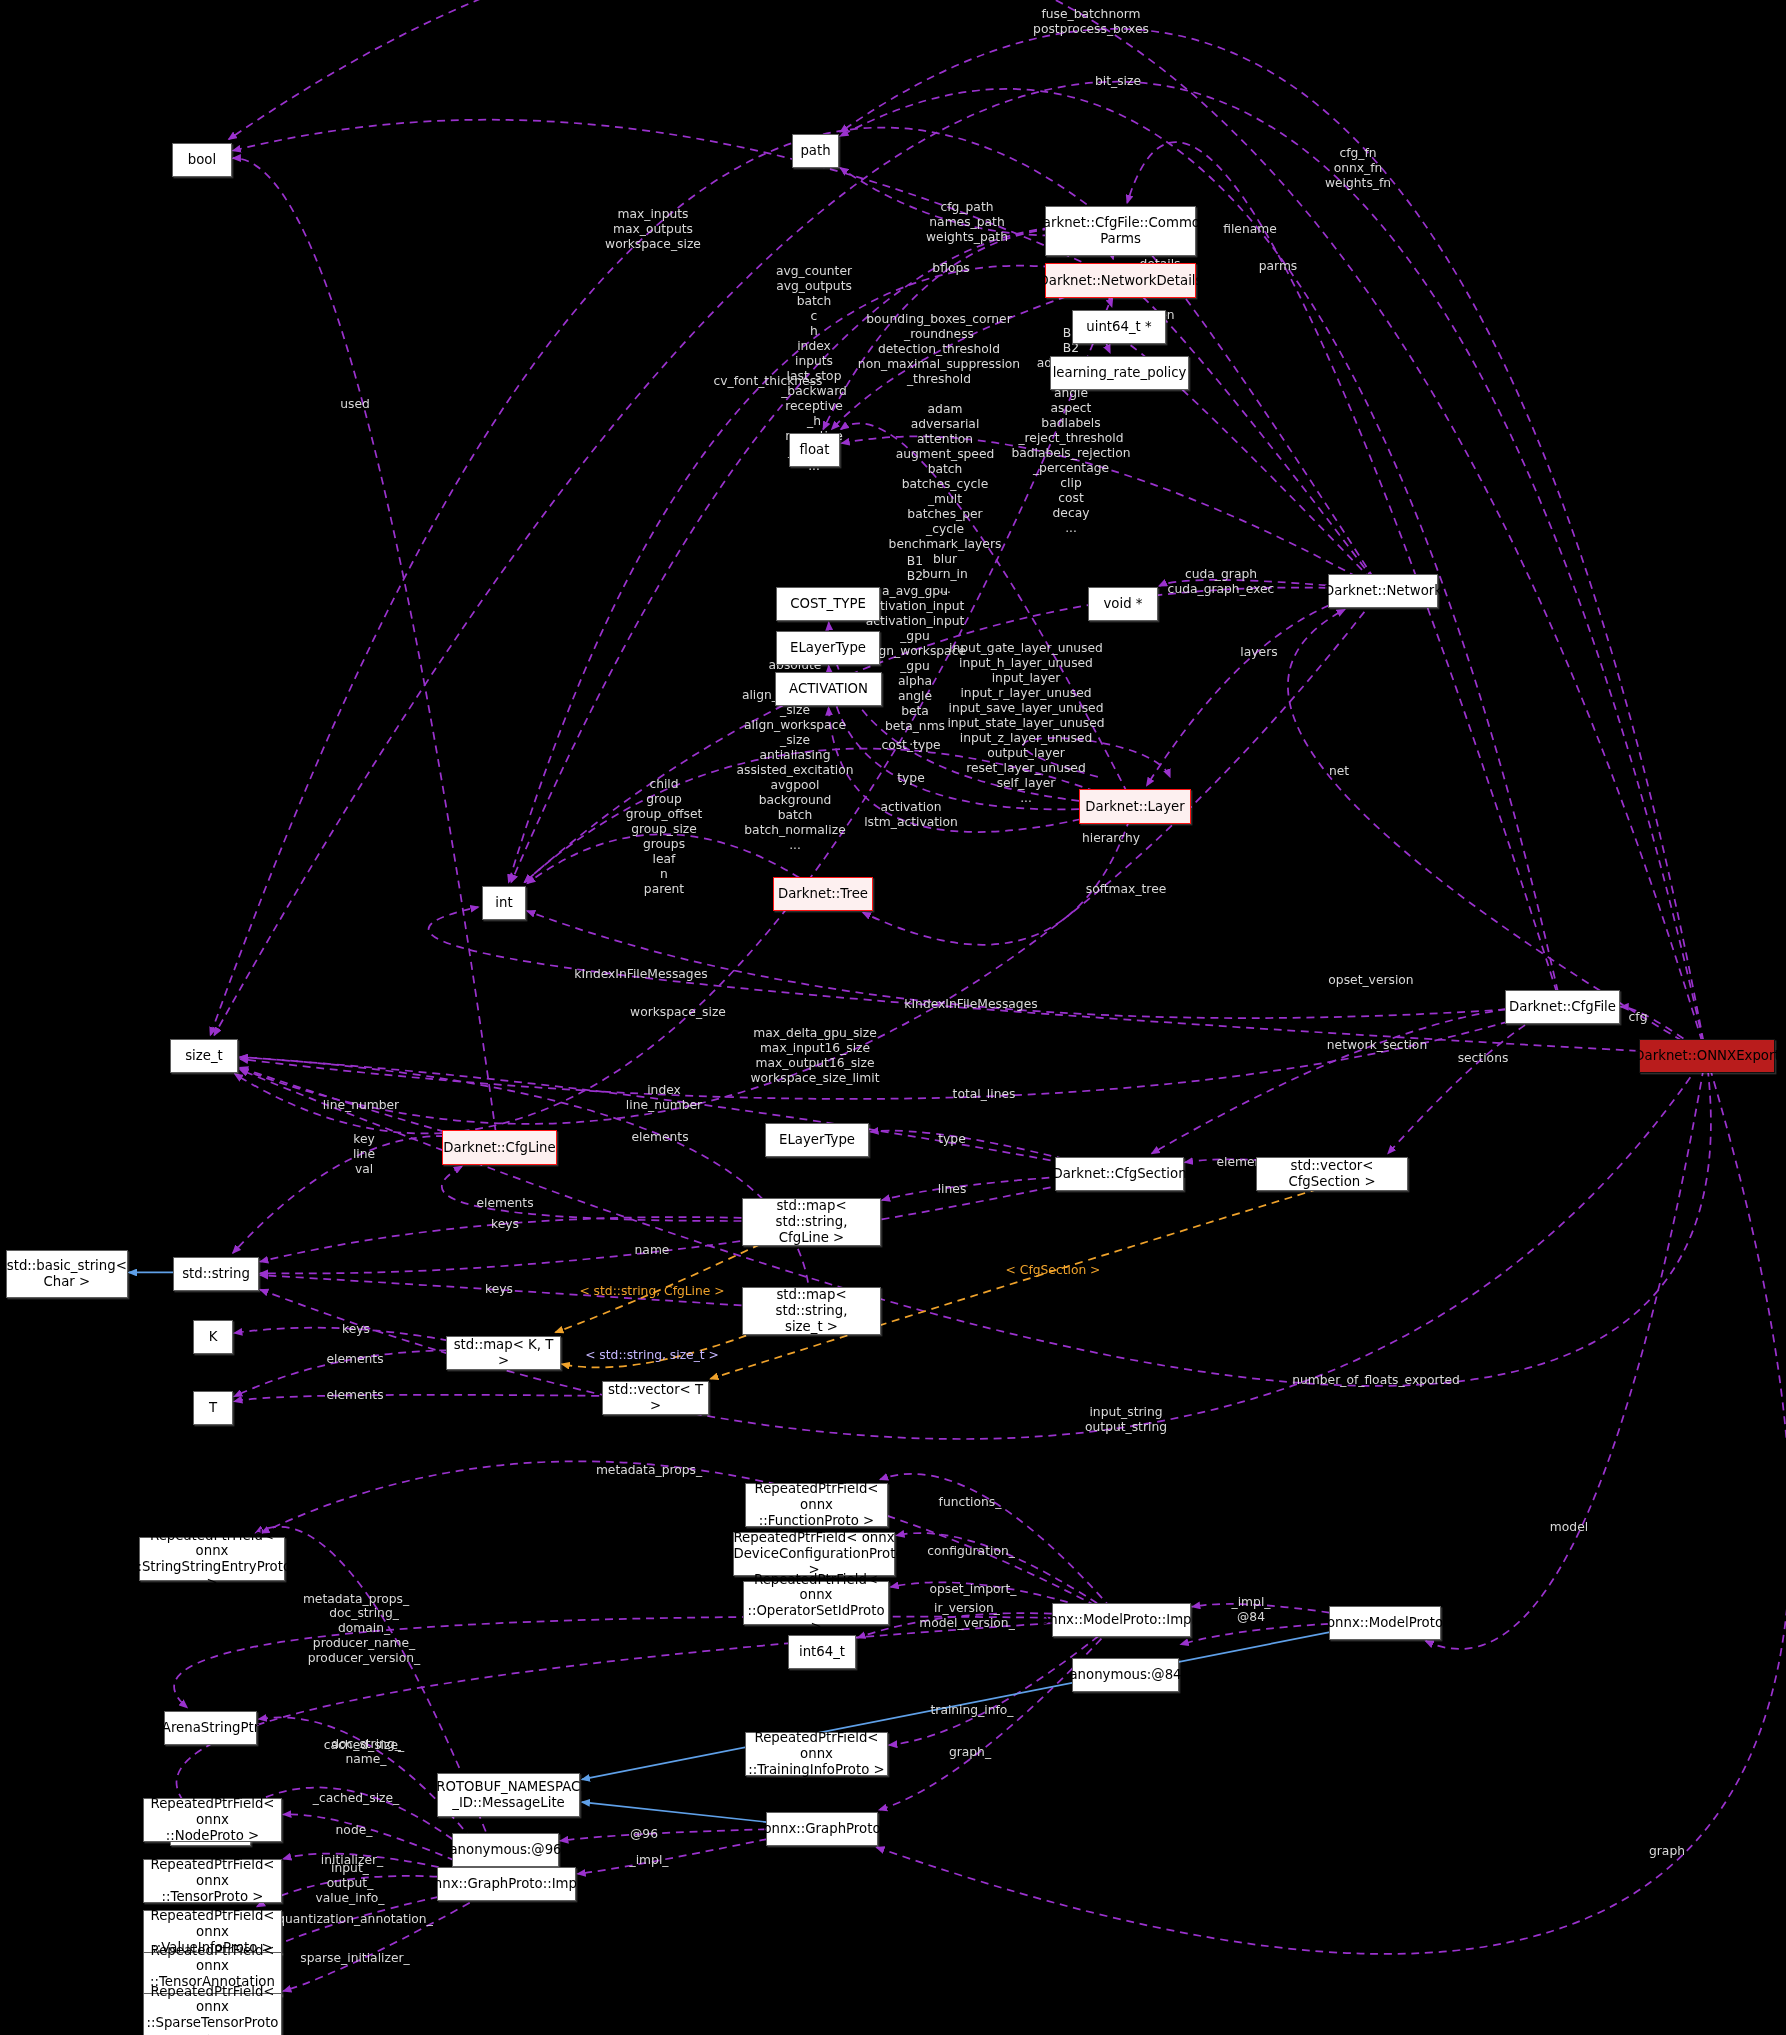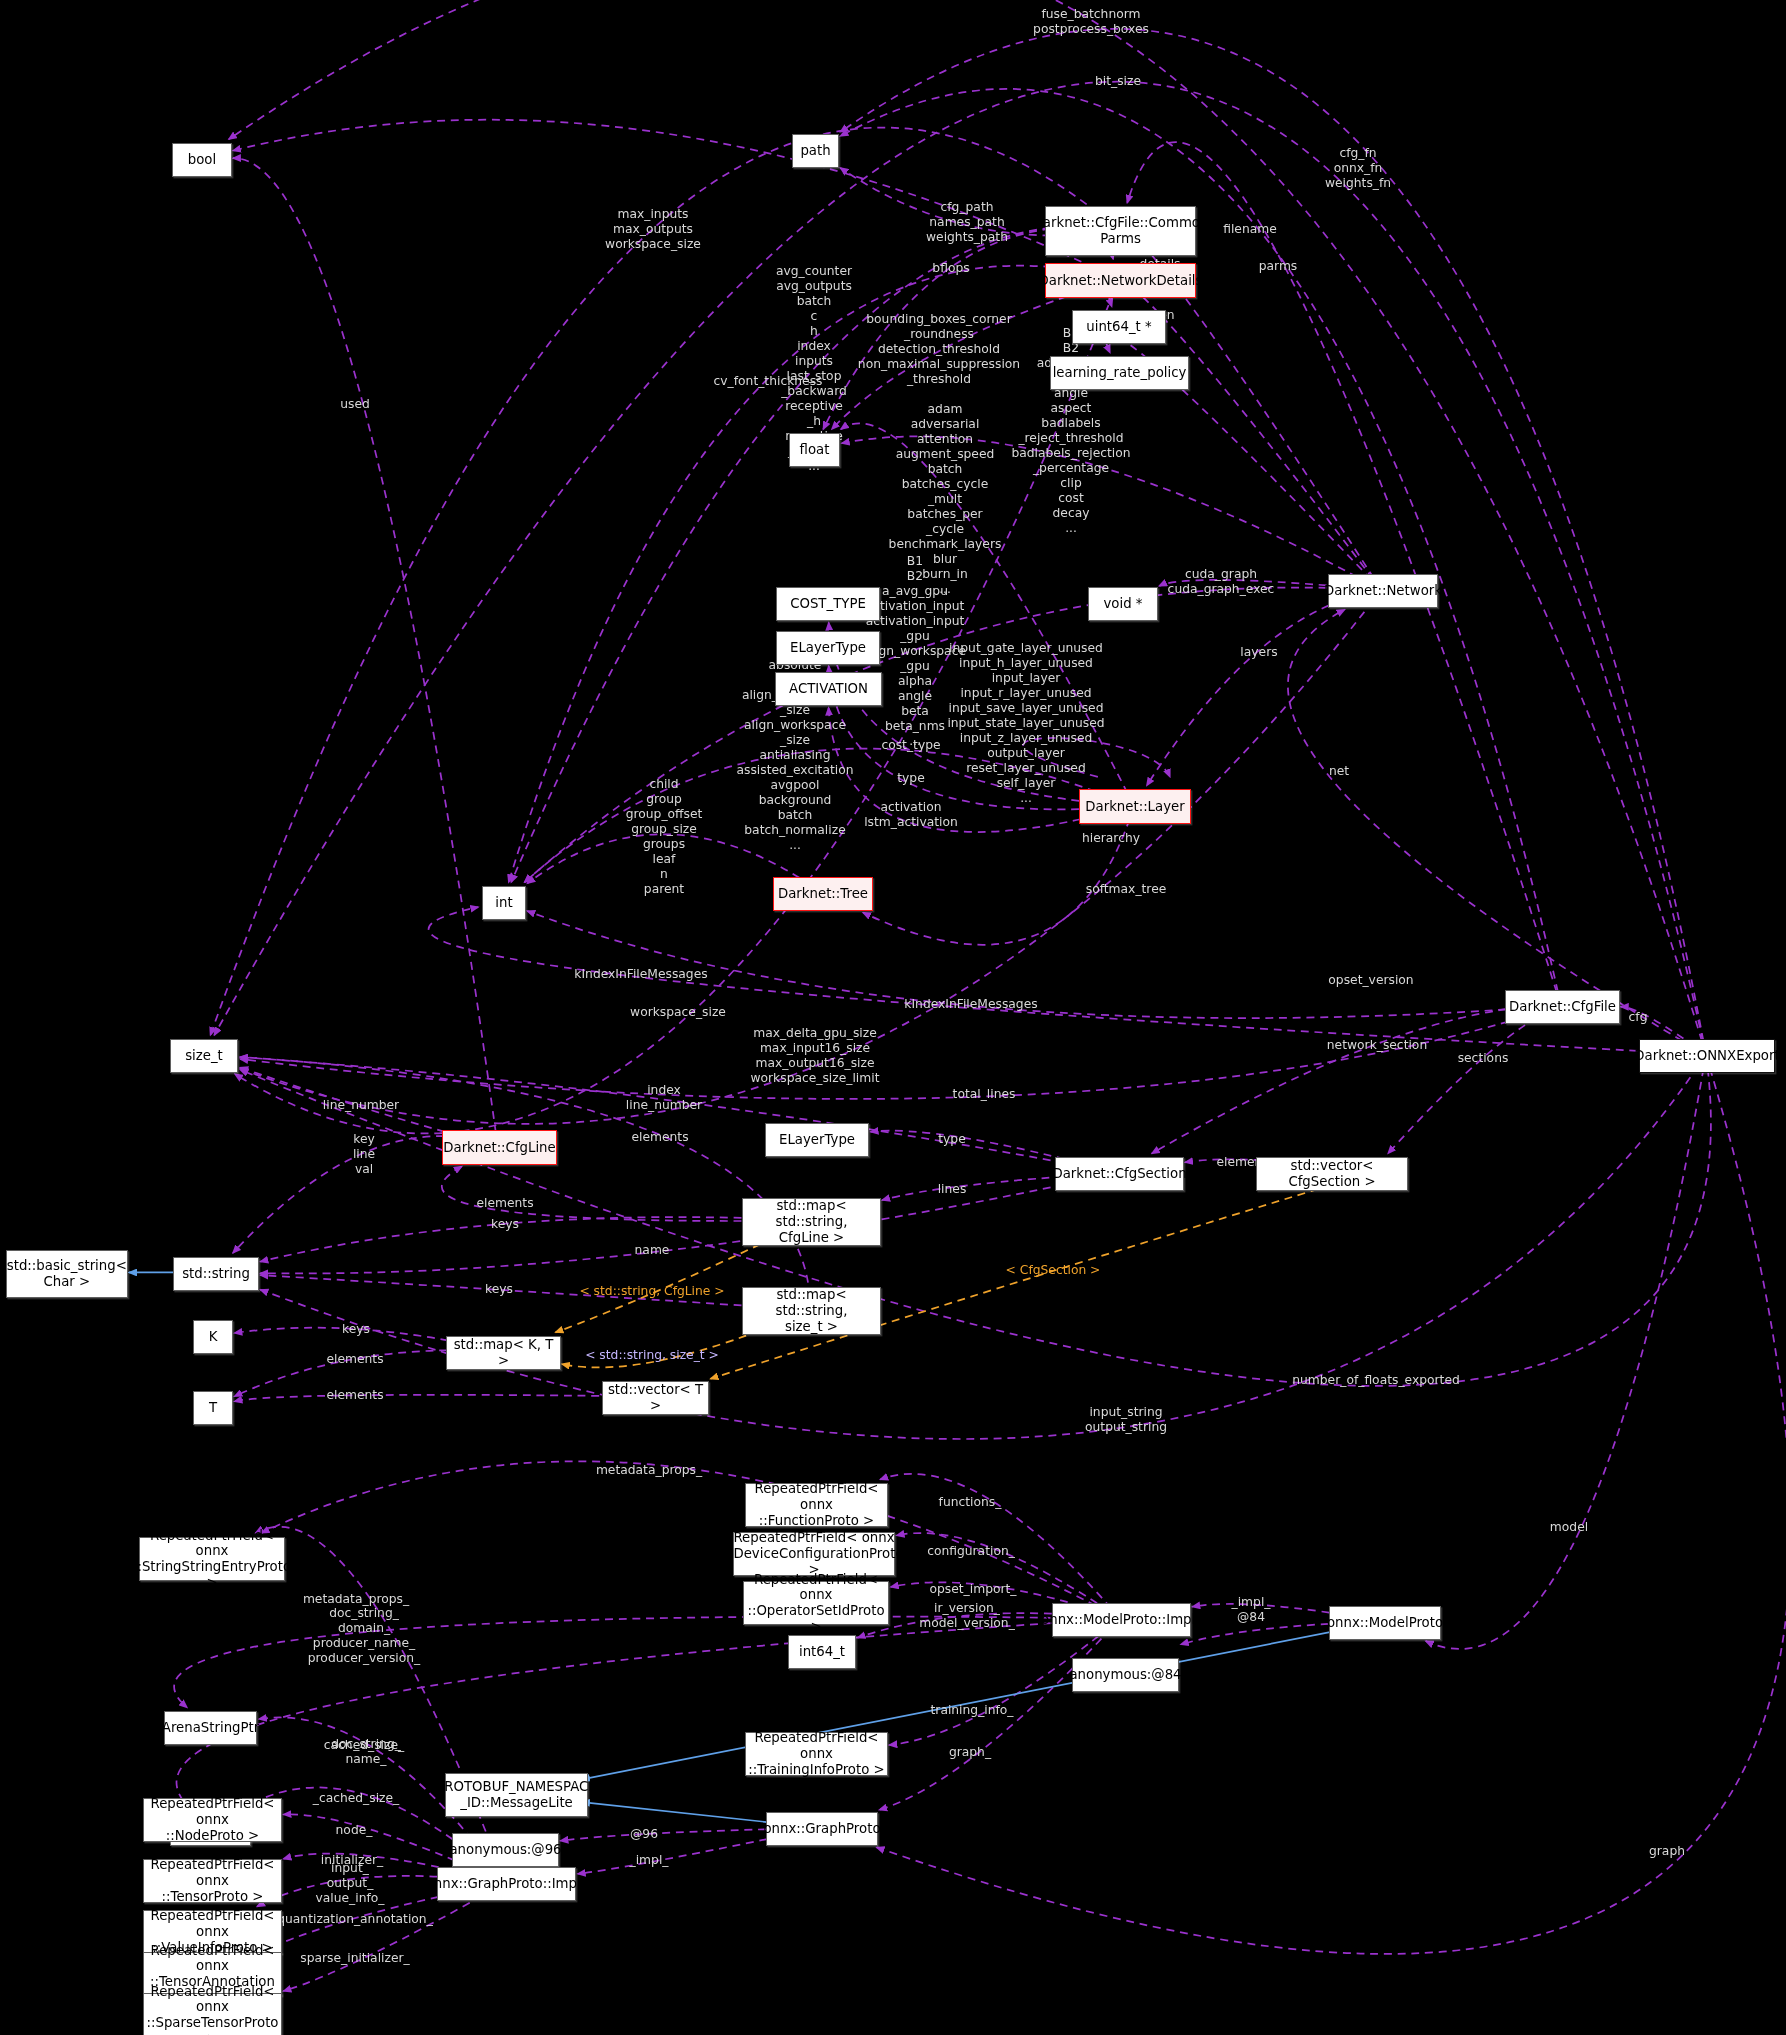--- a/index.html
+++ b/index.html
@@ -3,21 +3,21 @@
 <meta charset="utf-8">
 <style>
   html,body{margin:0;padding:0;background:#000;}
   #canvas{position:relative;width:1786px;height:2035px;background:#000;overflow:hidden;
           font-family:"DejaVu Sans","Liberation Sans",sans-serif;}
   #edges{position:absolute;left:0;top:0;z-index:1;}
   .node{position:absolute;z-index:3;display:flex;align-items:center;justify-content:center;
         text-align:center;background:#fff;border:1.2px solid #5f5f5f;color:#000;
         font-size:13.3px;line-height:1.18;white-space:pre-line;box-shadow:1.4px 1.4px 0 rgba(255,255,255,0.18);}
   .node.red{border:1.6px solid #ff1414;background:#fdf0f0;}
-  .node.target{background:#ffffff;border:1.3px solid #111;}
+  .node.target{background:#b91c1c;border:1.3px solid #111;}
   .elabel{position:absolute;z-index:2;transform:translate(-50%,-50%);color:#d9d9d9;
           font-size:12.3px;line-height:1.22;text-align:center;white-space:pre;}
 </style>
 </head>
 <body>
 
 <div id="canvas">
   <svg id="edges" width="1786" height="2035" viewBox="0 0 2476 2821" xmlns="http://www.w3.org/2000/svg">
       <defs>
         <marker id="m-edge" markerWidth="13" markerHeight="11" refX="11" refY="5.5" orient="auto" markerUnits="userSpaceOnUse">
@@ -156,21 +156,21 @@
     <div class="node " style="left: 788px; top: 1635px; width: 66px; height: 32px;">int64_t</div>
     <div class="node " style="left: 1052px; top: 1603px; width: 137px; height: 32px;">onnx::ModelProto::Impl_</div>
     <div class="node " style="left: 1072px; top: 1658px; width: 105px; height: 32px; text-align: right;">anonymous:@84</div>
     <div class="node " style="left: 1329px; top: 1606px; width: 110px; height: 32px;">onnx::ModelProto</div>
     <div class="node " style="left: 139px; top: 1537px; width: 144px; height: 42px;">RepeatedPtrField&lt; onnx
 ::StringStringEntryProto &gt;</div>
     <div class="node " style="left: 164px; top: 1711px; width: 91px; height: 32px;">ArenaStringPtr</div>
     <div class="node " style="left: 170px; top: 1812px; width: 79px; height: 32px;">CachedSize</div>
     <div class="node " style="left: 745px; top: 1732px; width: 141px; height: 42px;">RepeatedPtrField&lt; onnx
 ::TrainingInfoProto &gt;</div>
-    <div class="node " style="left: 437px; top: 1773px; width: 141px; height: 42px; margin-left: 8px;">PROTOBUF_NAMESPACE
+    <div class="node " style="left: 437px; top: 1773px; width: 141px; height: 42px;">PROTOBUF_NAMESPACE
 _ID::MessageLite</div>
     <div class="node " style="left: 452px; top: 1833px; width: 105px; height: 32px;">anonymous:@96</div>
     <div class="node " style="left: 766px; top: 1812px; width: 110px; height: 32px;">onnx::GraphProto</div>
     <div class="node " style="left: 437px; top: 1867px; width: 137px; height: 32px;">onnx::GraphProto::Impl_</div>
     <div class="node " style="left: 143px; top: 1798px; width: 137px; height: 42px;">RepeatedPtrField&lt; onnx
 ::NodeProto &gt;</div>
     <div class="node " style="left: 143px; top: 1859px; width: 137px; height: 42px;">RepeatedPtrField&lt; onnx
 ::TensorProto &gt;</div>
     <div class="node " style="left: 143px; top: 1910px; width: 137px; height: 42px;">RepeatedPtrField&lt; onnx
 ::ValueInfoProto &gt;</div>

